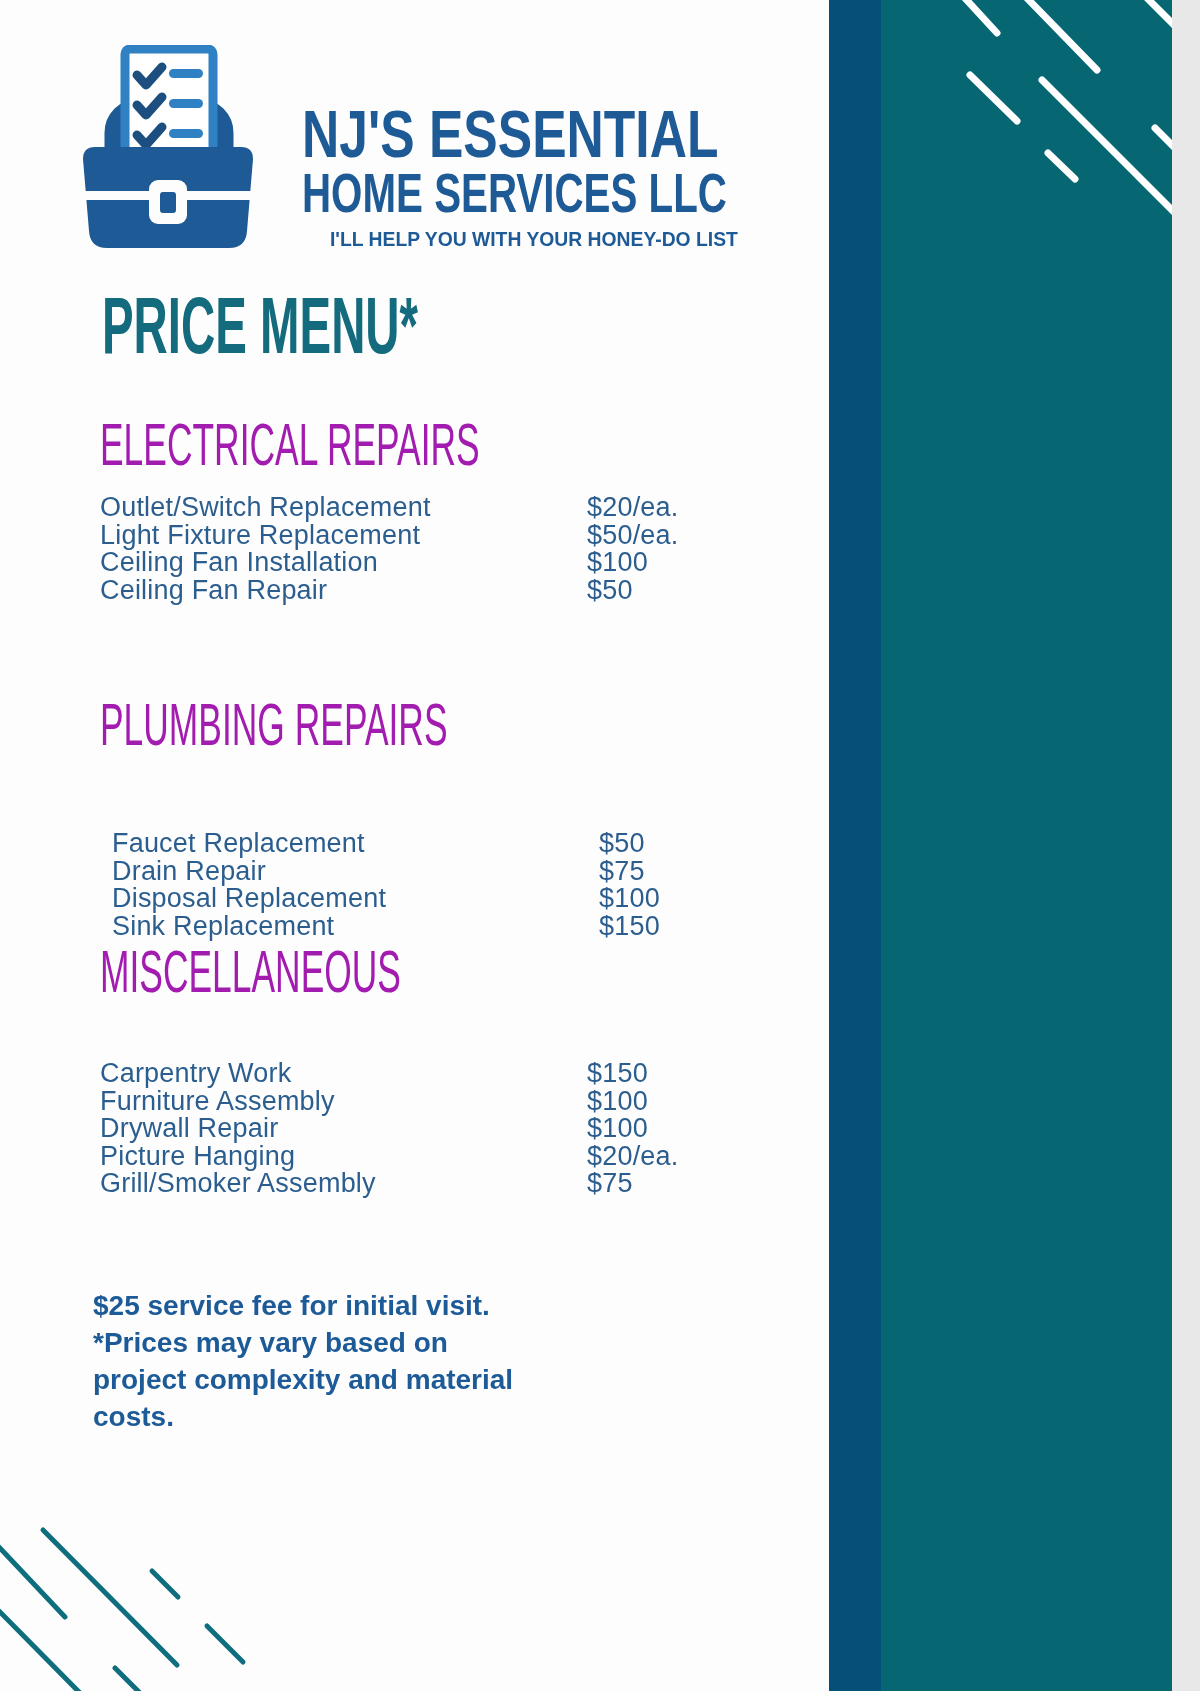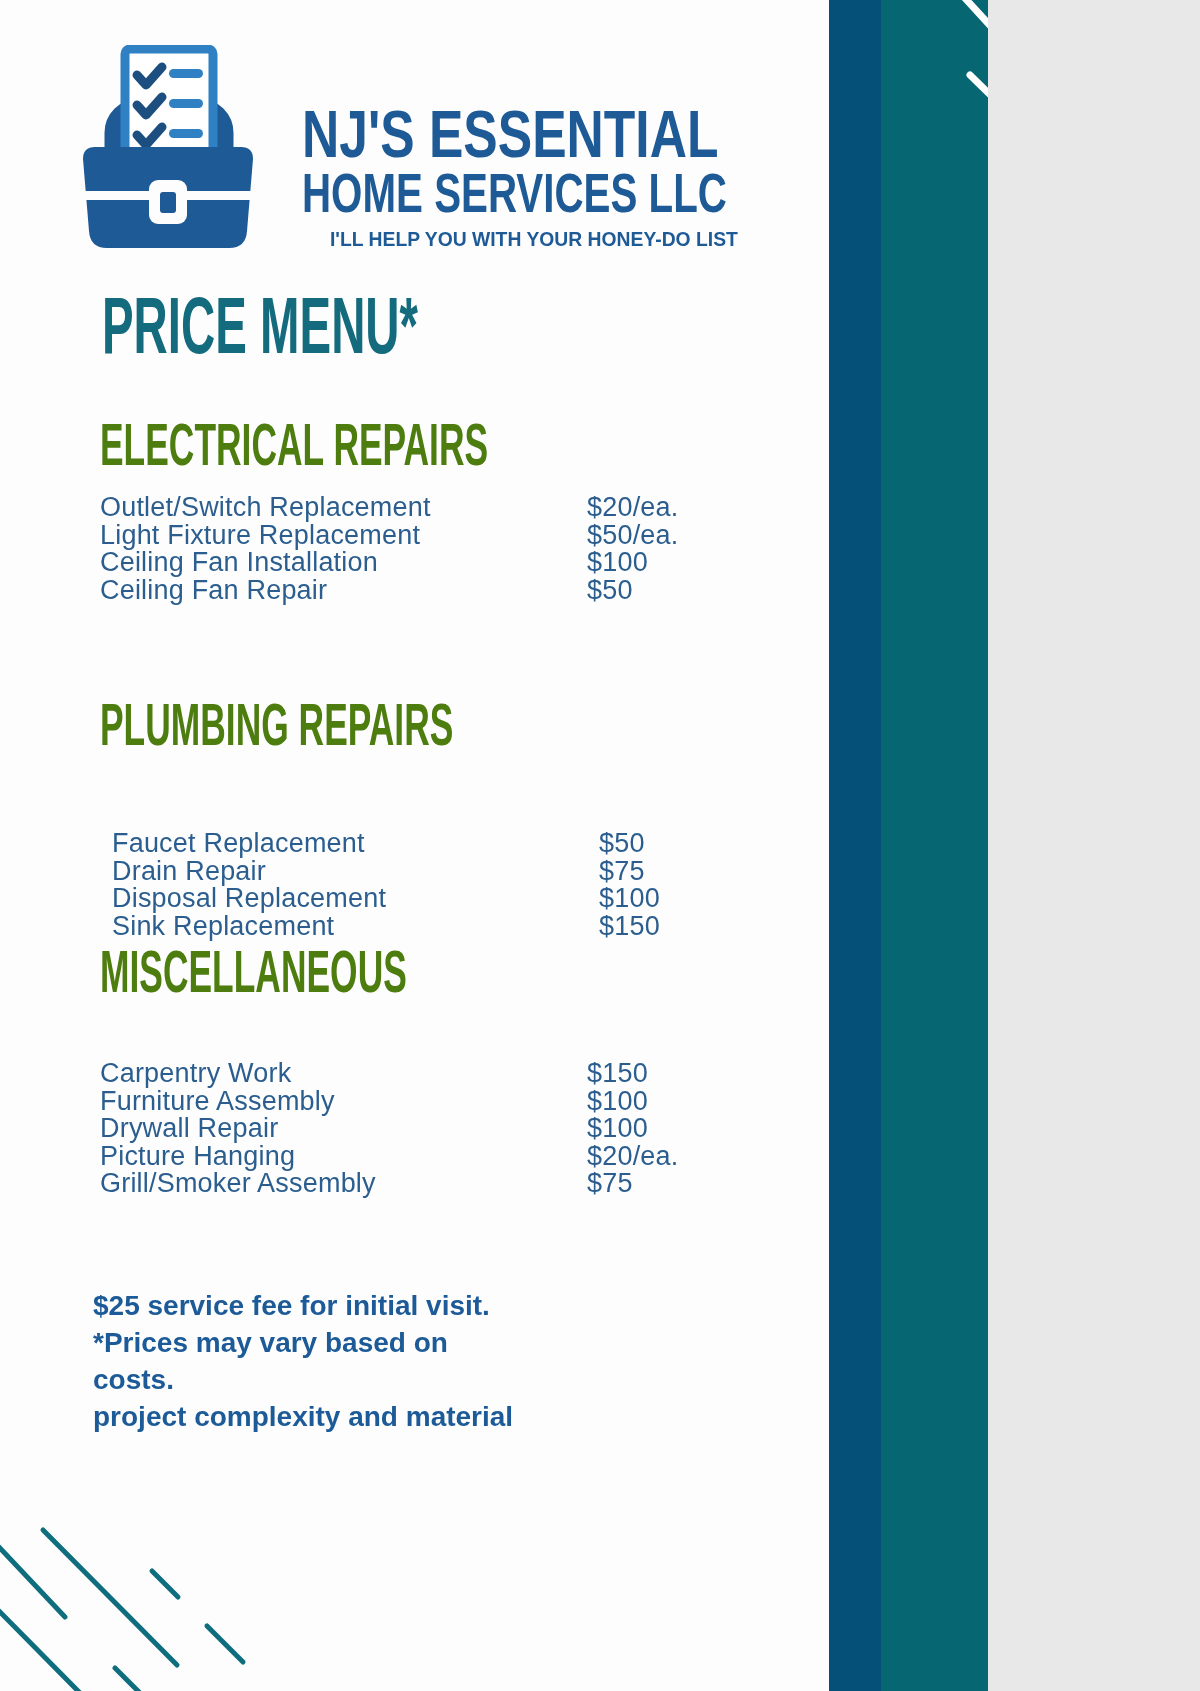--- a/index.html
+++ b/index.html
@@ -1,18 +1,18 @@
 <!DOCTYPE html>
 <html><head>
 <meta charset="utf-8">
 <style>
   html,body{margin:0;padding:0;background:#e8e8e8;}
   .page{
     position:relative;
-    width:988px;height:1691px;
+    width:1172px;height:1691px;
     background:#fdfdfd;
     overflow:hidden;
     font-family:"Liberation Sans", sans-serif;
   }
   
   .navy-strip{position:absolute;top:0;left:829px;width:52px;height:1691px;background:#045079;}
   .teal-band{position:absolute;top:0;left:881px;width:319px;height:1691px;background:#066671;overflow:hidden;}
   .deco{position:absolute;}
 
   
@@ -26,21 +26,21 @@
   .tagline .sq{display:inline-block;transform:scaleX(.92);transform-origin:0 50%;}
 
   
   .page-title{
     position:absolute;left:102px;top:286px;
     color:#136b7d;font-size:79px;font-weight:bold;line-height:1;white-space:nowrap;
   }
   .page-title .sq{display:inline-block;transform:scaleX(.60);transform-origin:0 0;}
   .section{position:absolute;left:100px;width:660px;}
   .section-title{
-    color:#4d7c0f;font-size:59px;font-weight:bold;line-height:1;white-space:nowrap;
+    color:#a21caf;font-size:59px;font-weight:normal;line-height:1;white-space:nowrap;
   }
   .section-title .sq{display:inline-block;transform:scaleX(.60);transform-origin:0 0;}
 
   
   .rows{position:absolute;left:100px;width:660px;color:#2b5e8f;
         font-size:27px;line-height:27.5px;letter-spacing:.2px;}
   .row{display:flex;}
   .row .name{width:487px;flex:none;white-space:nowrap;}
   .row .price{flex:none;white-space:nowrap;}
 
@@ -190,17 +190,17 @@
     </div>
     <div class="row">
       <span class="name">Grill/Smoker Assembly</span>
       <span class="price">$75</span>
     </div>
   </div>
 
   <div class="footnote">
     <div>$25 service fee for initial visit.</div>
     <div>*Prices may vary based on</div>
+    <div>project complexity and material</div>
     <div>costs.</div>
-    <div>project complexity and material</div>
   </div>
 
 </div>
 
 </body></html>

